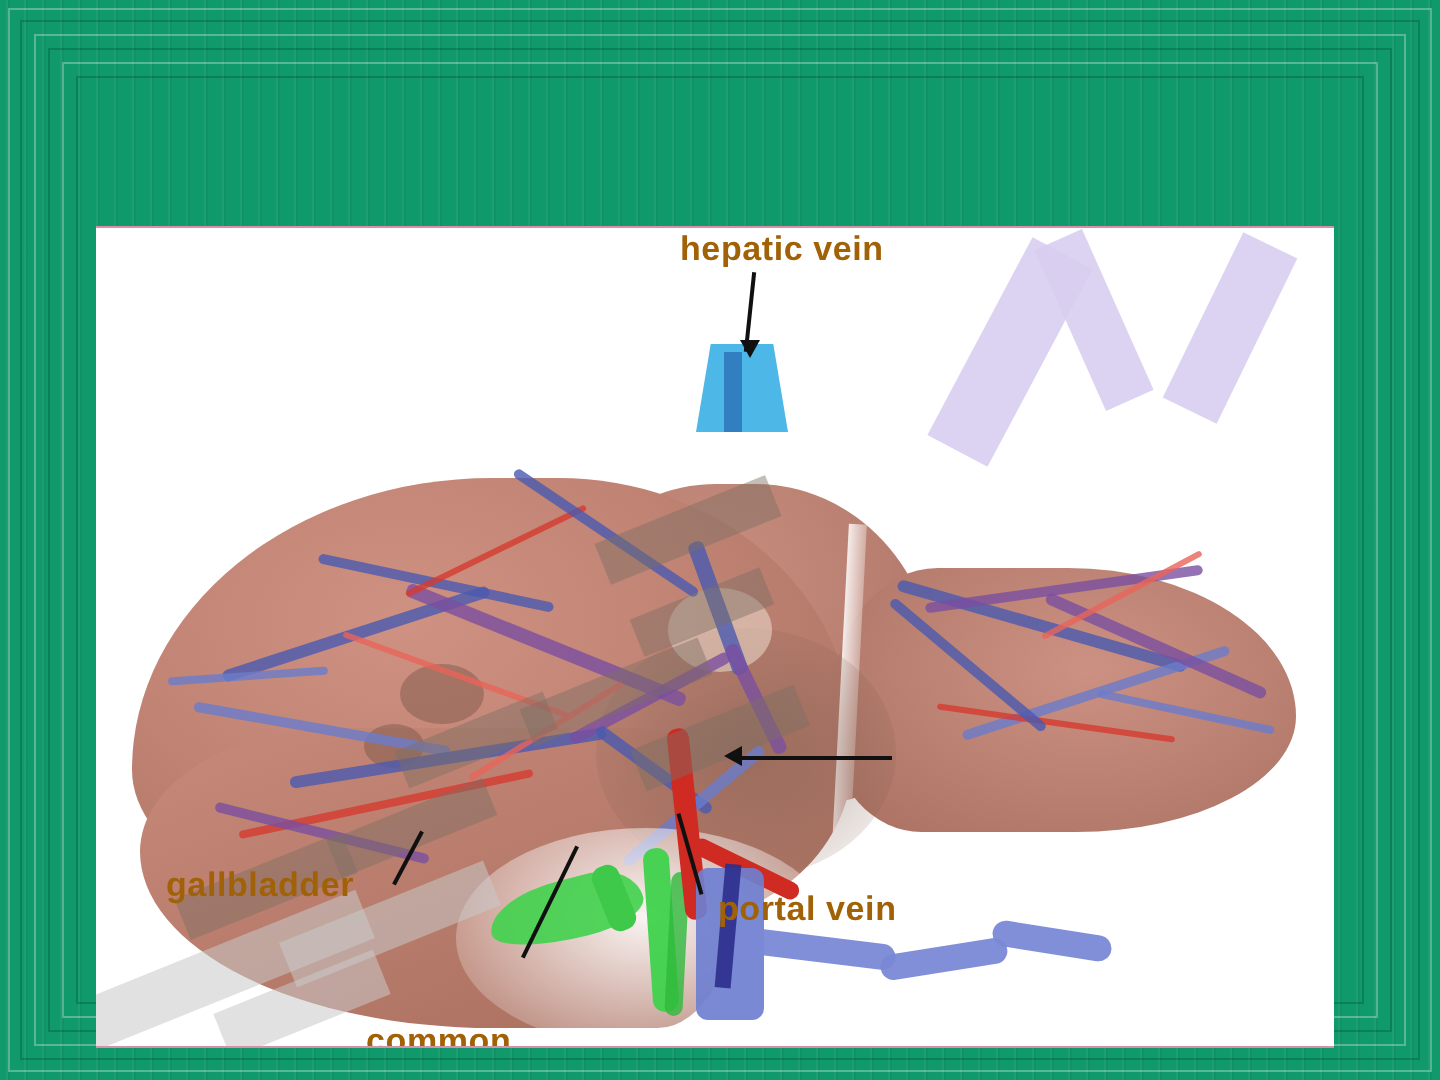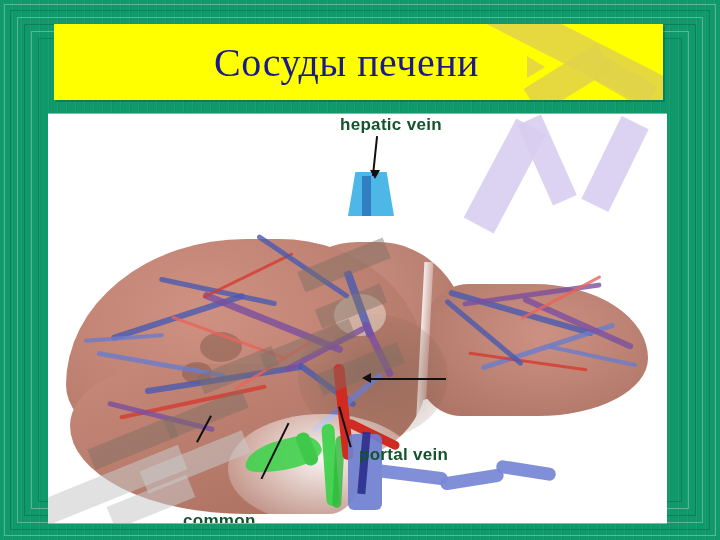--- a/index.html
+++ b/index.html
@@ -298,21 +298,21 @@
     background: radial-gradient(ellipse at 50% 40%, rgba(255,255,255,0.92), rgba(255,255,255,0));
     border-radius: 50%;
   }
 
   
   .label {
     position: absolute;
     font-family: "Liberation Sans", sans-serif;
     font-weight: bold;
     font-size: 17px;
-    color: #14532d;
+    color: #a16207;
     letter-spacing: 0.3px;
     white-space: pre-line;
     line-height: 1.08;
   }
   #lbl-hepatic-vein   { left: 292px; top: 2px;  }
   #lbl-hepatic-artery { left: 396px; top: 256px; }
   #lbl-portal-vein    { left: 311px; top: 332px; }
   #lbl-gallbladder    { left: 35px;  top: 320px; }
   #lbl-bile-duct      { left: 135px; top: 362px; margin-top: 36px; }
 
@@ -348,27 +348,20 @@
 
   <div id="bg-texture"></div>
 
   <div class="frame" style="left:4px;  top:4px;  right:4px;  bottom:4px;"></div>
   <div class="frame dk" style="left:10px; top:10px; right:10px; bottom:10px;"></div>
   <div class="frame" style="left:17px; top:17px; right:17px; bottom:17px;"></div>
   <div class="frame dk" style="left:24px; top:24px; right:24px; bottom:24px;"></div>
   <div class="frame" style="left:31px; top:31px; right:31px; bottom:31px;"></div>
   <div class="frame dk" style="left:38px; top:38px; right:38px; bottom:38px;"></div>
 
-  <div id="title-banner">
-    <div class="banner-wm" id="banner-wm-1"></div>
-    <div class="banner-wm" id="banner-wm-2"></div>
-    <div class="banner-wm" id="banner-wm-3"></div>
-    <div id="banner-wm-tri"></div>
-    <div id="title-text">Сосуды печени</div>
-  </div>
 
   <div id="image-panel">
 
     <div class="wm-violet" id="wm-v-a"></div>
     <div class="wm-violet" id="wm-v-b"></div>
     <div class="wm-violet" id="wm-v-c"></div>
 
     <div id="liver-art">
 
       <div class="organ" id="hv-stub"></div>
@@ -444,18 +437,19 @@
     <div id="ld-hv-head"></div>
     <div class="label" id="lbl-hepatic-vein">hepatic vein</div>
 
     <div class="leader" id="ld-ha"></div>
     <div id="ld-ha-head"></div>
 
     <div class="leader" id="ld-pv"></div>
     <div class="label" id="lbl-portal-vein">portal vein</div>
 
     <div class="leader" id="ld-gb"></div>
+    <div class="label" id="lbl-gallbladder">gallbladder</div>
 
     <div class="leader" id="ld-cbd"></div>
     <div class="label" id="lbl-bile-duct">common
 bile duct</div>
   </div>
 </div>
 
 </body></html>

